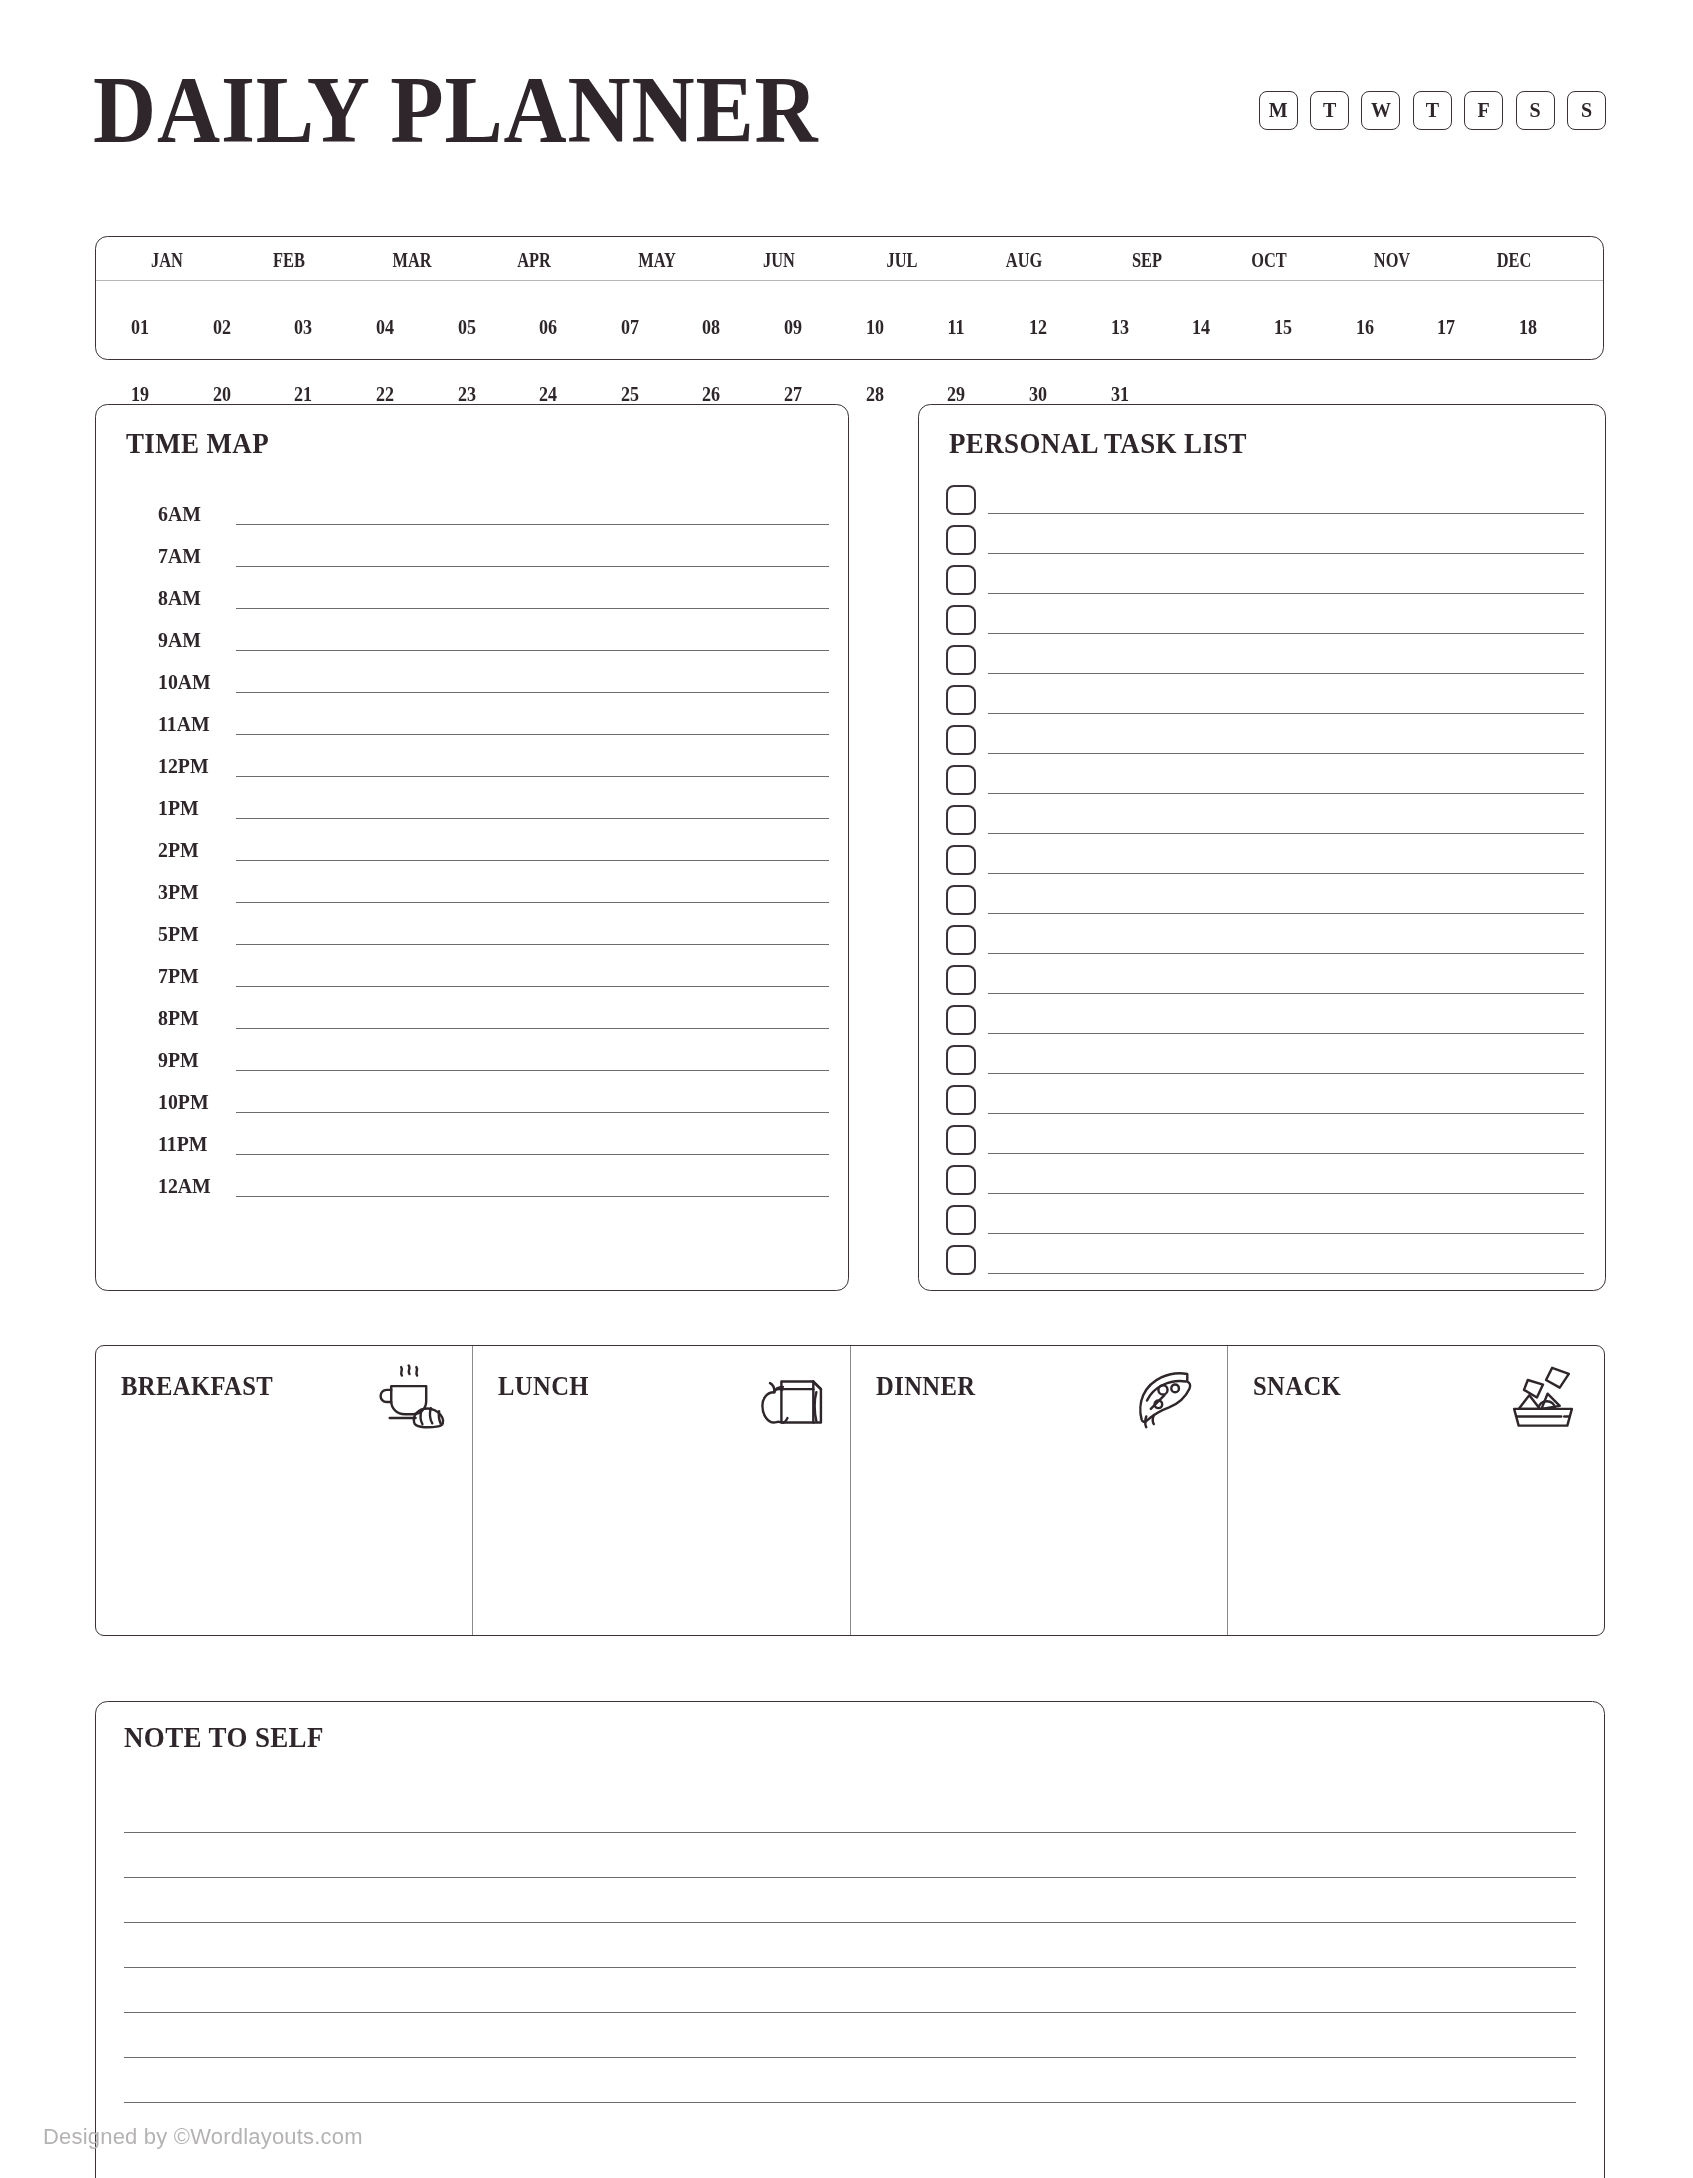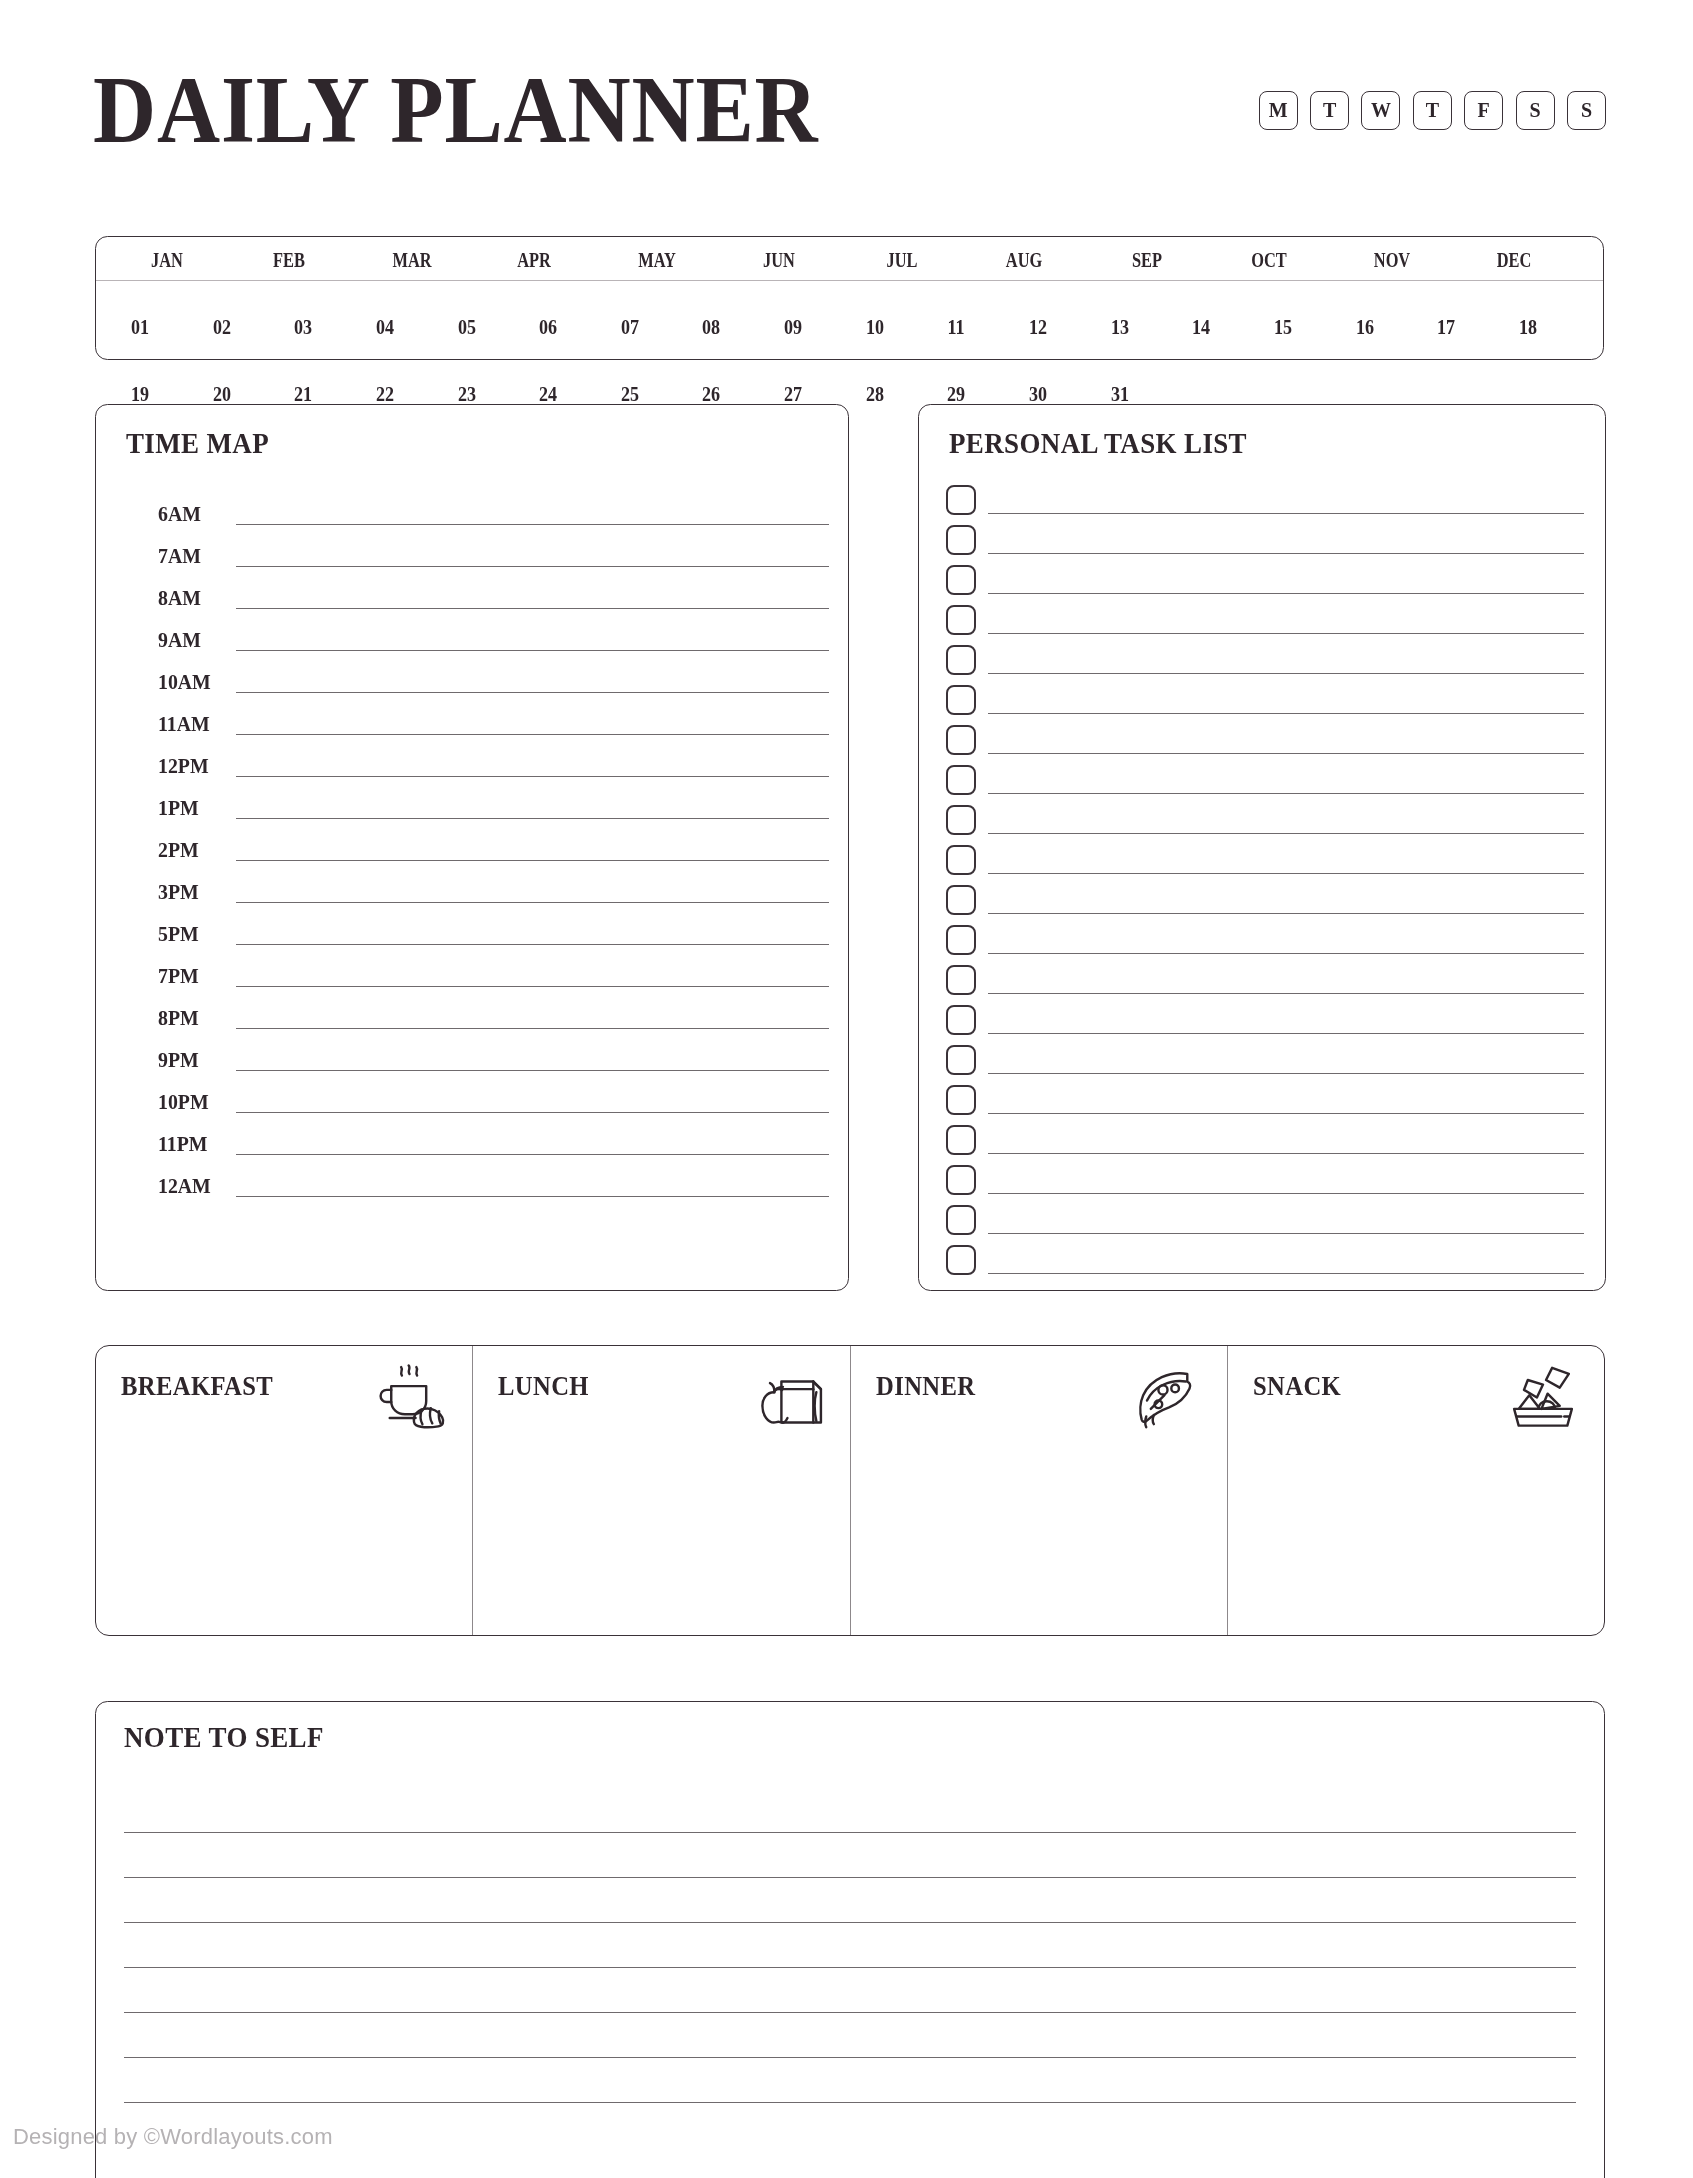--- a/index.html
+++ b/index.html
@@ -152,21 +152,21 @@
     margin-bottom: 3.5px;
     margin-left: 12.4px;
   }
 
   
   .meals {
     position: absolute;
     left: 95px; top: 1345px;
     width: 1510px; height: 291px;
     border: 1.4px solid #3a3238;
-    border-radius: 14px;
+    border-radius: 9px;
     display: flex;
     background: #fff;
   }
   .meal {
     flex: 1 1 0;
     position: relative;
     border-right: 1.2px solid #8d888b;
   }
   .meal:last-child { border-right: none; }
   .meal-title {
@@ -191,21 +191,21 @@
   #note .panel-title { position: absolute; left: 28px; top: 19.4px; }
   .note-lines { position: absolute; left: 28px; right: 28px; top: 86px; }
   .note-line {
     border-bottom: 1.1px solid #6f6a6d;
     height: 45px;
   }
 
   
   .footer {
     position: absolute;
-    left: 13px; top: 2124px;
+    left: 43px; top: 2124px;
     font-family: "Liberation Sans", "DejaVu Sans", sans-serif;
     font-size: 22px;
     color: #b5b2b4;
     letter-spacing: 0.2px;
     white-space: nowrap;
   }
 </style>
 </head>
 <body>
 

